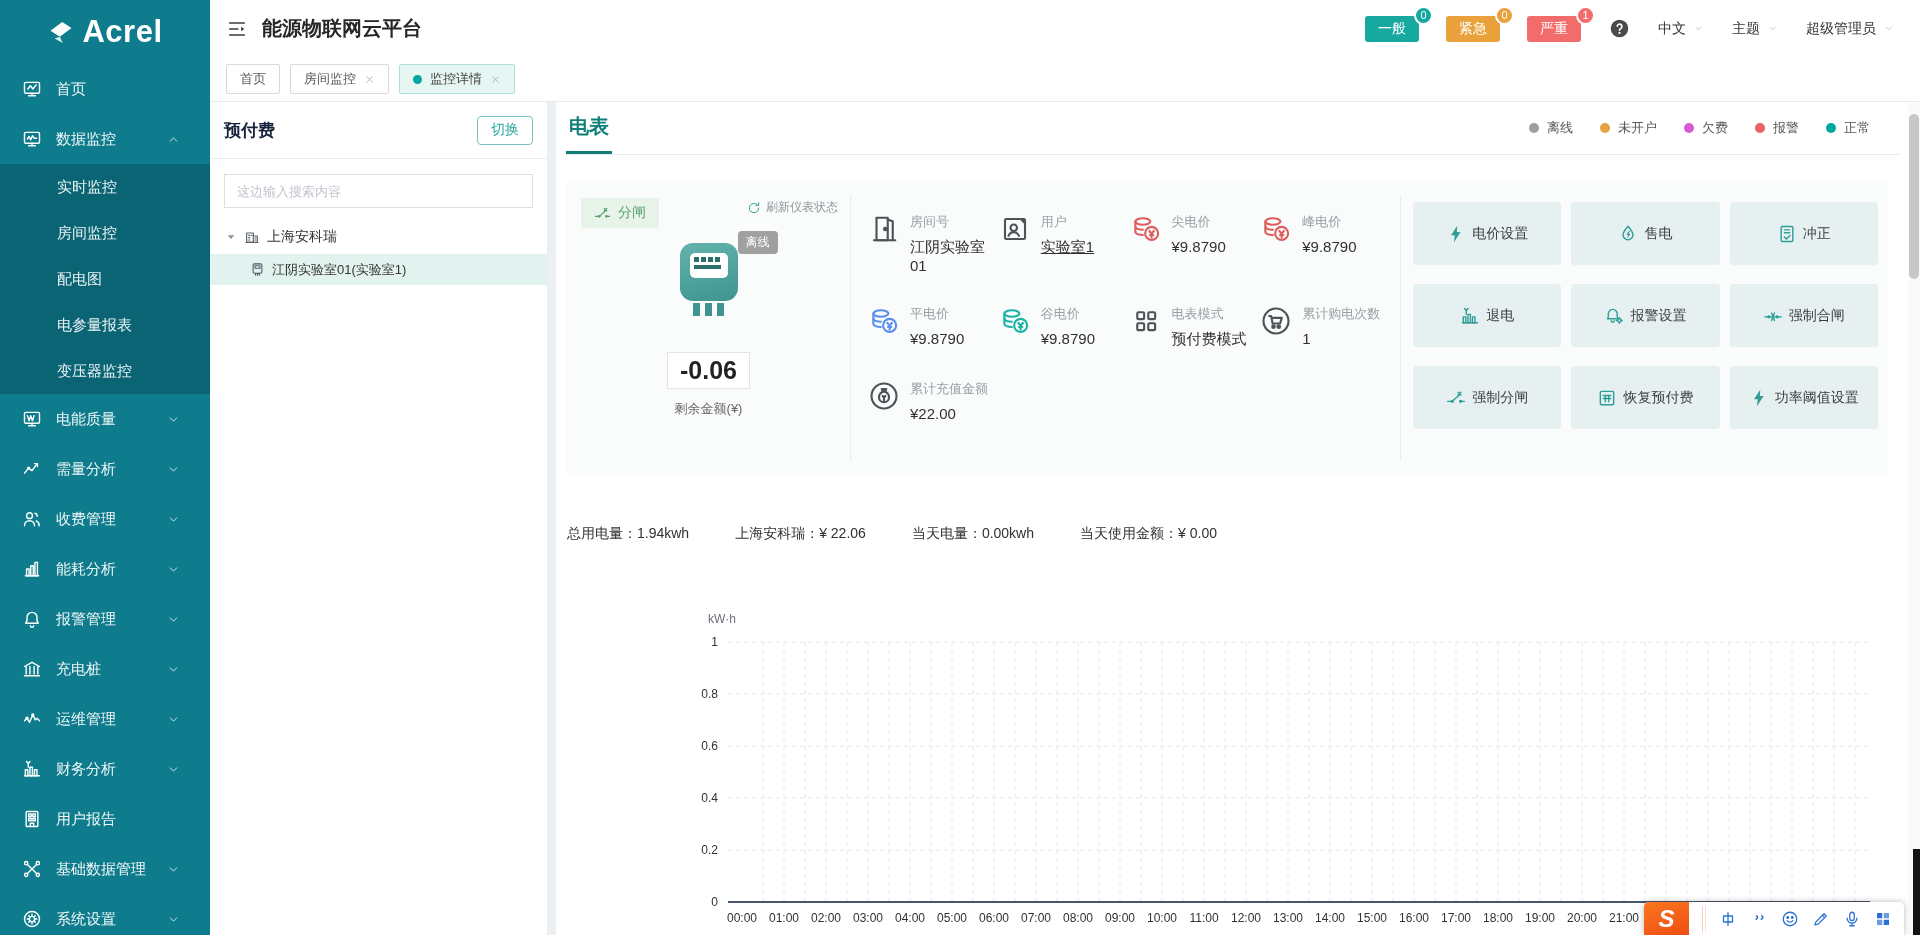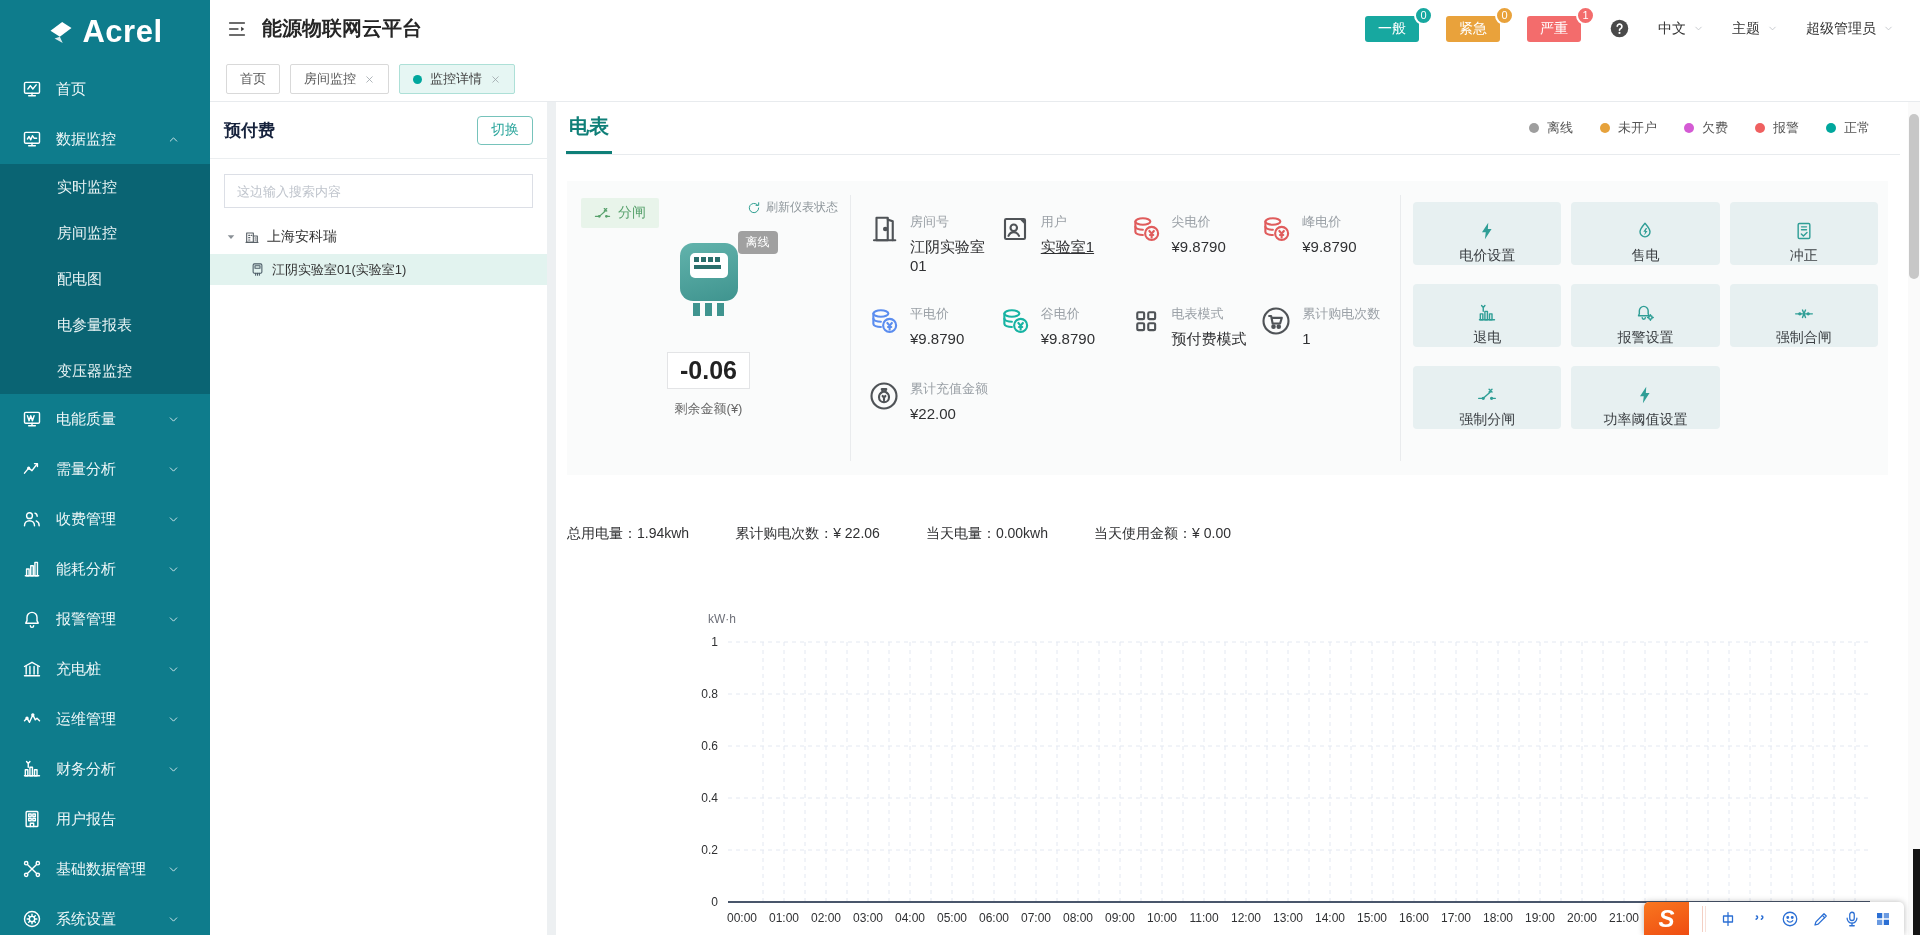--- a/index.html
+++ b/index.html
@@ -90,21 +90,21 @@
                font-size:25px;font-weight:bold;color:#222}
   .balance-label{margin-top:11px;font-size:13px;color:#666}
   .vdiv{width:1px;background:#e9ebed;margin:14px 0;flex:none}
   .info-grid{flex:1;display:grid;grid-template-columns:repeat(4,1fr);align-content:start;row-gap:31px;padding:32px 8px 0 18px;min-width:0}
   .field{display:flex;gap:11px}
   .field .ic{width:30px;height:30px;color:#4f5357;margin-top:1px}
   .f-label{font-size:13px;color:#9aa0a6;margin-bottom:7px}
   .f-value{font-size:15px;color:#303133}
   .f-value.link{text-decoration:underline;cursor:pointer}
   .actions{width:487px;flex:none;display:grid;grid-template-columns:repeat(3,1fr);gap:19px 10px;padding:21px 10px 0 12px;align-content:start}
-  .act{height:63px;background:#e7f0f1;border-radius:4px;display:flex;flex-direction:column;align-items:center;justify-content:flex-end;
+  .act{height:63px;background:#e7f0f1;border-radius:4px;display:flex;align-items:center;justify-content:center;
        gap:6px;font-size:14px;color:#3a3e42;cursor:pointer}
   .act .ic{width:20px;height:20px;color:#2f9e96}
 
   .stats-row{display:flex;gap:46px;margin:50px 0 0 1px;font-size:14px;color:#303133;flex:none}
   .chart-wrap{margin-top:52px;position:relative;height:340px;flex:none}
 
   
   .ime{position:absolute;right:16px;bottom:0;height:33px;background:#fff;border-radius:5px 5px 0 0;
        box-shadow:0 0 6px rgba(0,0,0,.28);display:flex;align-items:center;padding:0 12px 0 0;gap:13px;z-index:20}
   .ime-logo{width:45px;height:33px;border-radius:5px 0 0 0;background:linear-gradient(160deg,#f9771f,#ef4d12);color:#fff;
@@ -725,31 +725,40 @@
                   <circle cx="7.5" cy="16" r="1.1" fill="currentColor"></circle>
                   <circle cx="17.5" cy="16" r="1.1" fill="currentColor"></circle>
                   <path d="M14.5 5l3.5 3.5M18 5l-3.5 3.5"></path>
                 </svg>
               </span>
               <span>强制分闸</span>
             </div>
             <div class="act">
               <span class="ic">
                 <svg viewBox="0 0 24 24" fill="none" stroke="currentColor" stroke-width="1.7" stroke-linecap="round" stroke-linejoin="round">
+                  <rect x="4" y="4" width="16" height="16" rx="1.5"></rect>
+                  <path d="M7.5 9h9M7.5 12.5h9M10 9v7.5M14 9v7.5"></path>
+                </svg>
+              </span>
+              <span>恢复预付费</span>
+            </div>
+            <div class="act">
+              <span class="ic">
+                <svg viewBox="0 0 24 24" fill="none" stroke="currentColor" stroke-width="1.7" stroke-linecap="round" stroke-linejoin="round">
                   <path d="M13.5 2L6 13.5h4.5L9.5 22l8-12.5H13z" fill="currentColor" stroke="none"></path>
                 </svg>
               </span>
               <span>功率阈值设置</span>
             </div>
           </div>
       </div>
 
       <div class="stats-row" id="stats-row">
           <div class="stat"><span>总用电量：</span><span>1.94kwh</span></div>
-          <div class="stat"><span>累计购电次数：</span><span>¥ 22.06</span></div>
+          <div class="stat"><span>上海安科瑞：</span><span>¥ 22.06</span></div>
           <div class="stat"><span>当天电量：</span><span>0.00kwh</span></div>
           <div class="stat"><span>当天使用金额：</span><span>¥ 0.00</span></div>
         </div>
 
       <div class="chart-wrap" id="chart">
           <svg width="1306" height="340" viewBox="0 0 1306 340" style="display:block">
             <line x1="197" y1="47" x2="197" y2="307" stroke="#e3e8f1" stroke-width="1" stroke-dasharray="4 4"></line>
             <line x1="218" y1="47" x2="218" y2="307" stroke="#e3e8f1" stroke-width="1" stroke-dasharray="4 4"></line>
             <line x1="239" y1="47" x2="239" y2="307" stroke="#e3e8f1" stroke-width="1" stroke-dasharray="4 4"></line>
             <line x1="260" y1="47" x2="260" y2="307" stroke="#e3e8f1" stroke-width="1" stroke-dasharray="4 4"></line>

